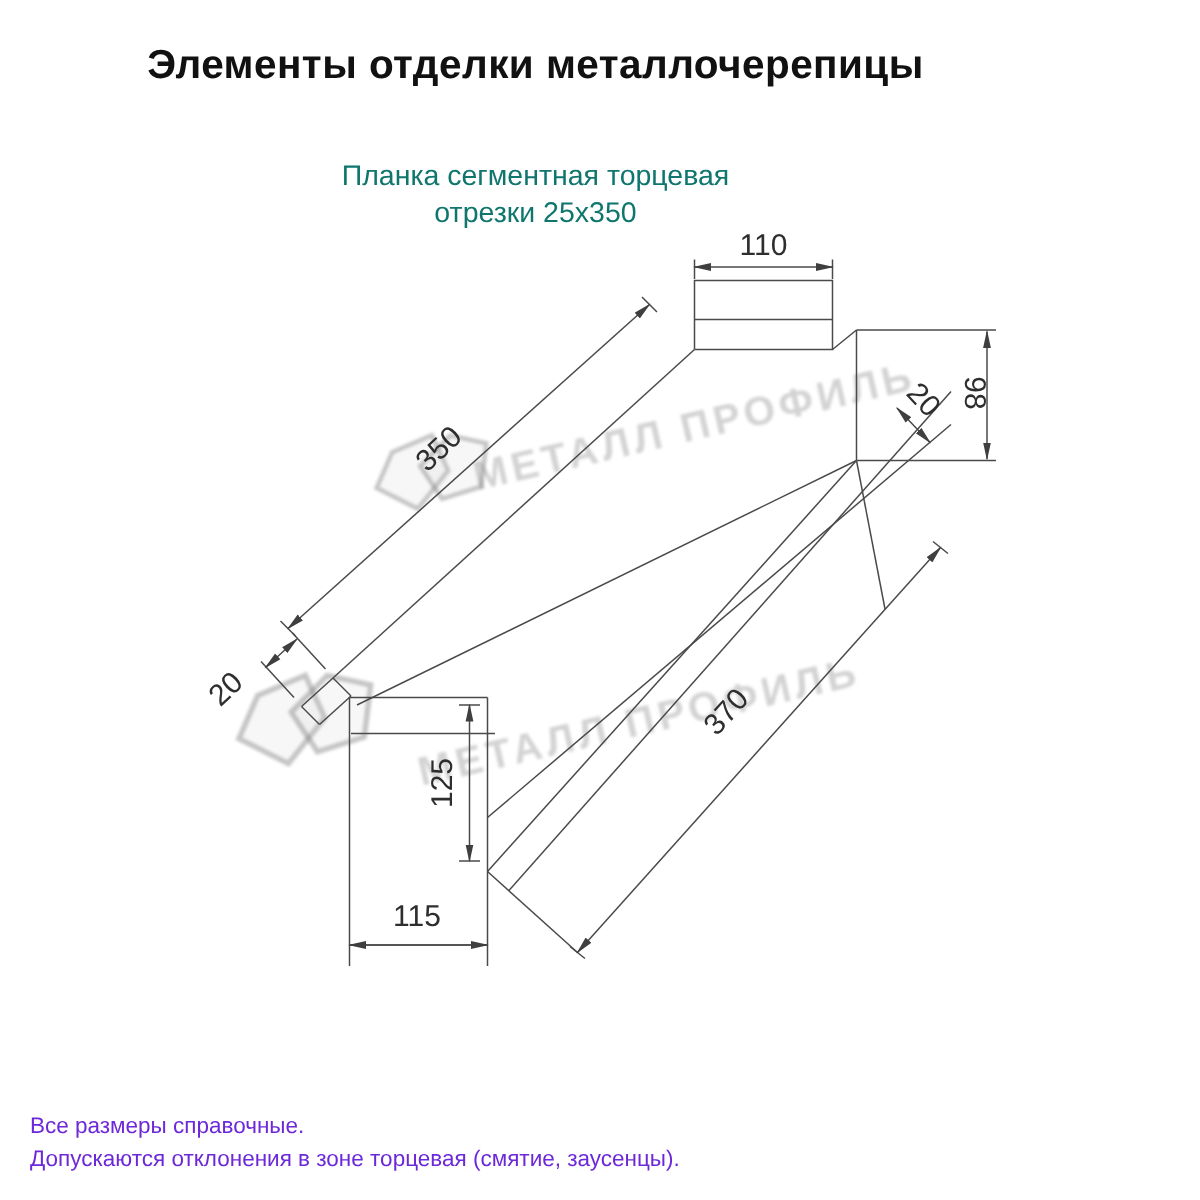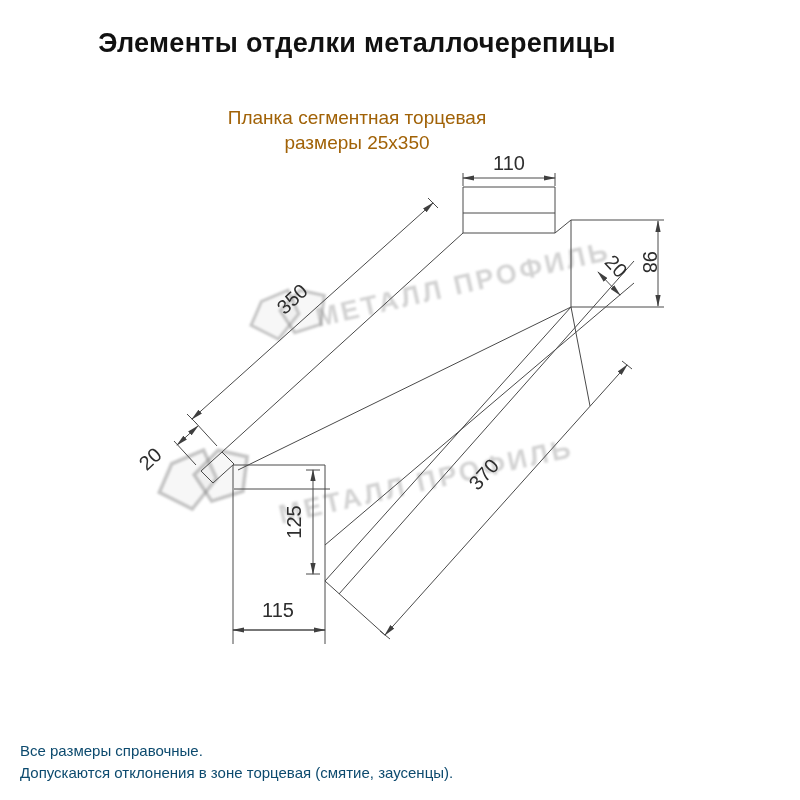--- a/index.html
+++ b/index.html
@@ -6,45 +6,45 @@
   .page{
     position:relative;width:714px;height:800px;background:#ffffff;overflow:hidden;
     font-family:"Liberation Sans", sans-serif;color:#1a1a1a;
   }
   .page-title{
     position:absolute;top:28px;left:0;width:100%;text-align:center;
     font-size:27px;font-weight:bold;letter-spacing:.3px;color:#111;
   }
   .product-name{
     position:absolute;top:105px;left:0;width:100%;text-align:center;
-    font-size:19px;line-height:25px;color:#a16207;
+    font-size:19px;line-height:25px;color:#0f766e;
   }
   .drawing-svg{position:absolute;left:0;top:0;}
   .footnotes{
-    position:absolute;left:20px;top:740px;font-size:15px;line-height:22px;color:#0c4a6e;
+    position:absolute;left:20px;top:740px;font-size:15px;line-height:22px;color:#6d28d9;
   }
   svg line, svg path.outline, svg polyline{stroke:#4a4a4a;stroke-width:1;fill:none;}
   svg .dim-label{fill:#2e2e2e;font-size:20px;font-family:"Liberation Sans",sans-serif;}
   svg .wm-text{
     font-family:"Liberation Sans",sans-serif;font-weight:bold;font-size:27px;
     letter-spacing:3px;fill:rgba(125,125,125,0.34);
   }
   svg .wm-logo{stroke:rgba(125,125,125,0.42);stroke-width:3;fill:rgba(190,190,190,0.12);}
   .wm-blur{filter:blur(1.2px);}
 </style>
 </head>
 <body>
 
 <div class="page">
 
   <div class="page-title">Элементы отделки металлочерепицы</div>
 
   <div class="product-name">
     <div>Планка сегментная торцевая</div>
-    <div>размеры 25х350</div>
+    <div>отрезки 25х350</div>
   </div>
 
   <svg class="drawing-svg" width="800" height="800" viewBox="0 0 800 800">
     <defs>
       <marker id="arr" viewBox="0 0 12 6" refX="11" refY="3" markerWidth="12" markerHeight="6" markerUnits="userSpaceOnUse" orient="auto-start-reverse">
         <path d="M12,3 L0,0.4 L0,5.6 Z" fill="#3f3f3f"></path>
       </marker>
     </defs>
 
     <g class="wm-blur">

